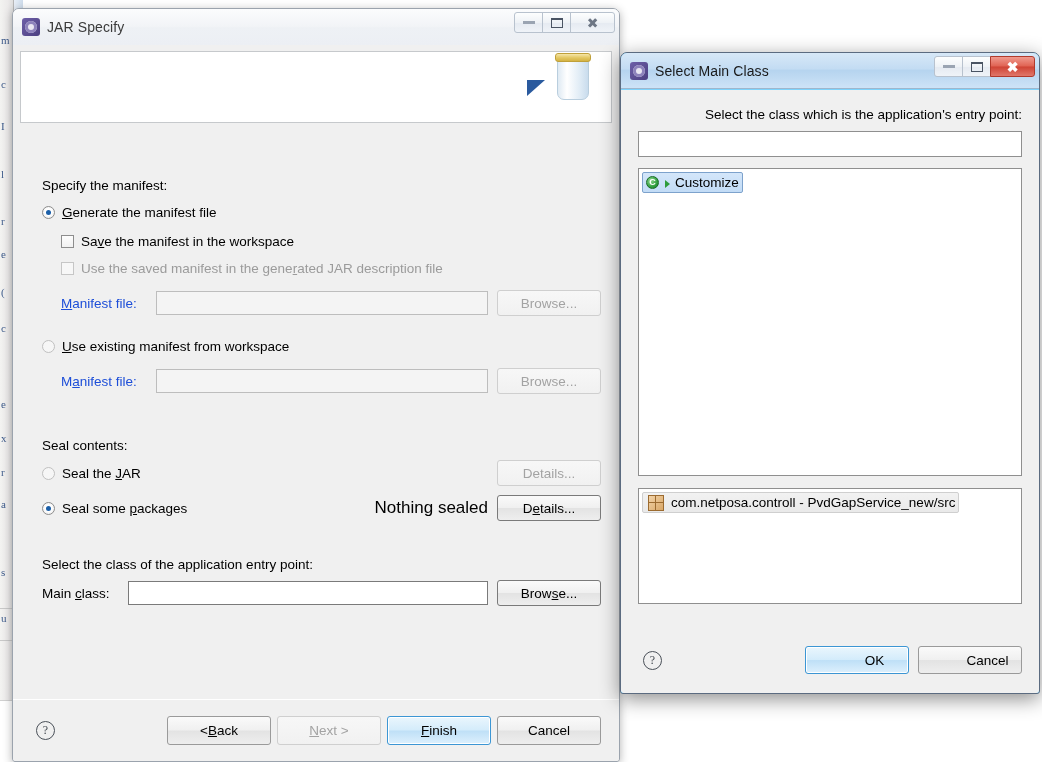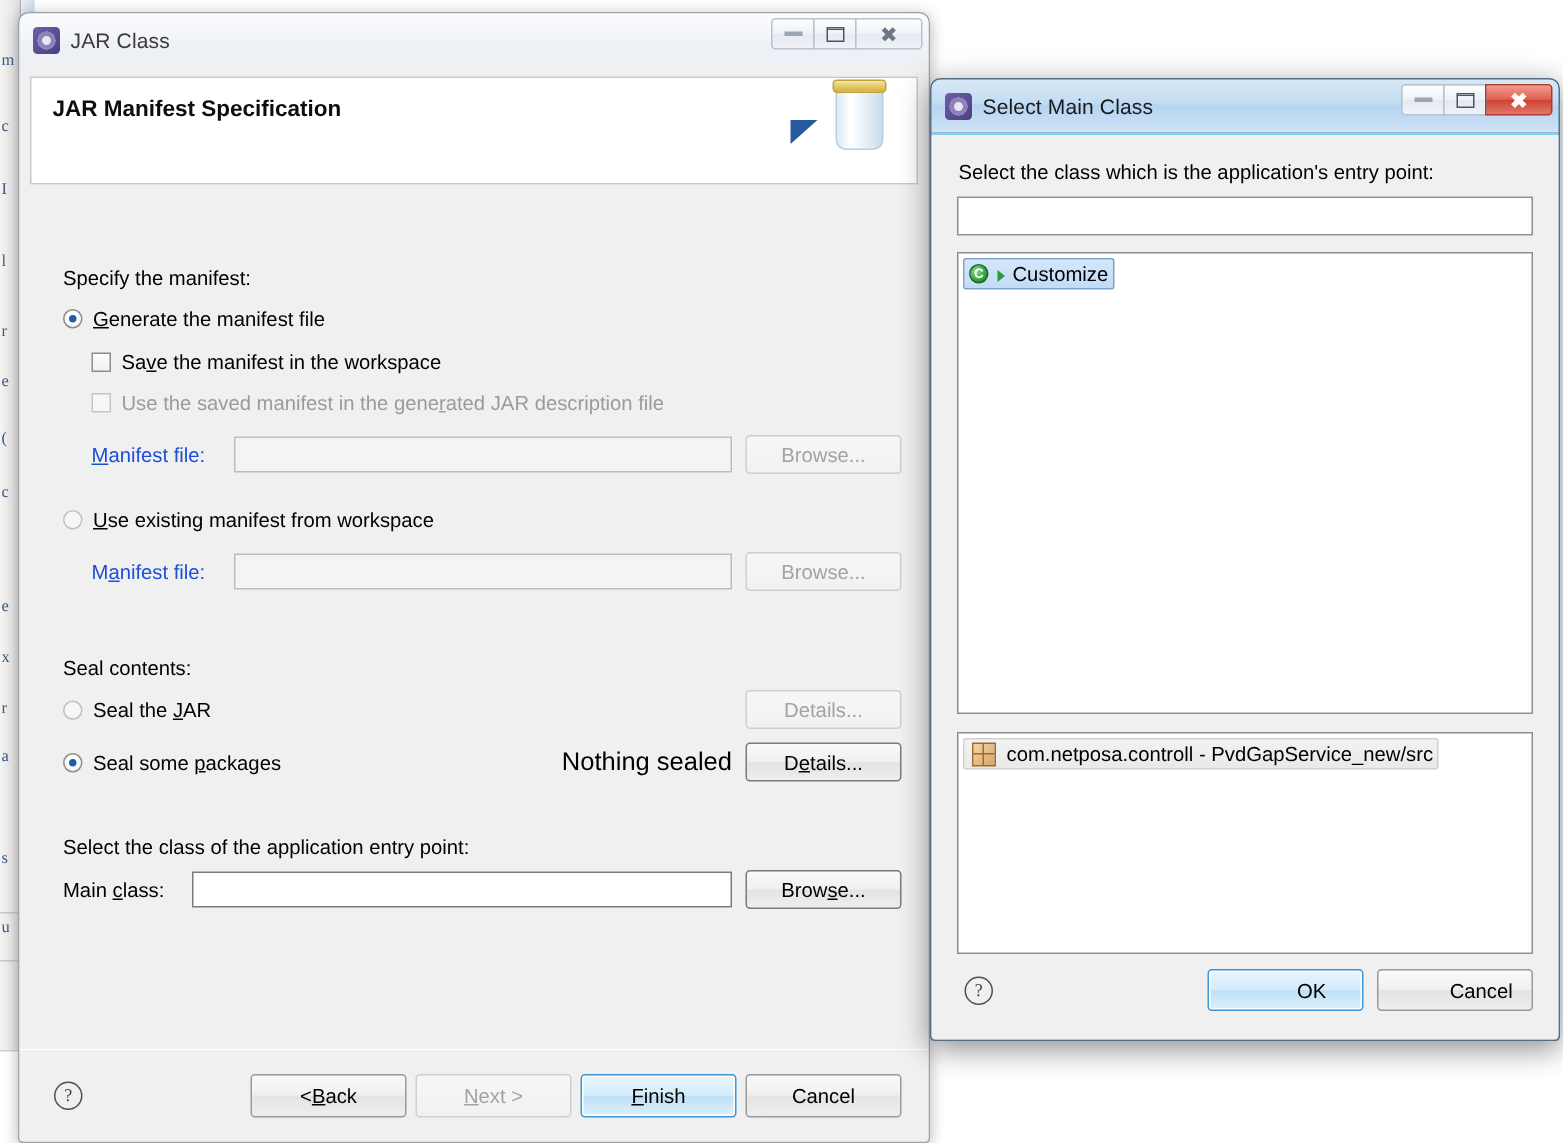--- a/index.html
+++ b/index.html
@@ -230,31 +230,31 @@
   .footer-gap { flex: 1 1 auto; }
   .fbtn { min-width: 104px; height: 29px; margin-left: 6px; }
 
   
   #select-main-class { left: 620px; top: 52px; width: 420px; height: 642px; }
   .smc-body {
     position: absolute; left: 0; top: 37px; right: 0; bottom: 0;
     background: #f0f0f0; border-radius: 0 0 3px 3px;
     padding: 14px 17px 0 17px;
   }
-  .smc-prompt { font-size: 13.5px; margin: 3px 0 9px 1px; }
+  .smc-prompt { font-size: 13.5px; margin: 3px 0 9px 1px; text-align: right; }
   .smc-filter {
     height: 26px; background: #ffffff; border: 1px solid #8f8f8f;
     margin-bottom: 11px;
   }
   .smc-list {
     height: 308px; background: #ffffff; border: 1px solid #8f8f8f;
     padding: 3px; overflow: hidden;
   }
   .smc-list2 {
-    height: 148px; background: #ffffff; border: 1px solid #8f8f8f;
+    height: 116px; background: #ffffff; border: 1px solid #8f8f8f;
     margin-top: 12px; padding: 3px; overflow: hidden;
   }
   .li {
     display: flex; align-items: center; height: 21px; padding: 0 3px;
     font-size: 13.5px; white-space: nowrap;
   }
   .li.selected-in {
     background: linear-gradient(to bottom,#d4e6fa,#c2dcf6);
     border: 1px solid #7da2cc; border-radius: 2px;
     width: fit-content;
@@ -331,38 +331,37 @@
   </div>
   <div class="ide-blue-edge"></div>
   <div class="ide-hline-bot"></div>
   <div class="ide-vline-bot"></div>
 </div>
 
 <div class="win inactive" id="jar-export">
 
   <div class="titlebar inactive-tb">
     <div class="app-icon"></div>
-    <div class="win-title">JAR Class</div>
+    <div class="win-title">JAR Specify</div>
     <div class="winbtns">
       <div class="wb first">
           <span class="bar"></span>
         </div>
       <div class="wb">
           <span class="sq"></span>
         </div>
       <div class="wb close inactive-close">
           <span class="xg">✖</span>
         </div>
     </div>
   </div>
 
   <div class="jar-body">
 
     <div class="jar-header">
-      <h1>JAR Manifest Specification</h1>
       <div class="jar-pic">
         <div class="jar-arrow"></div>
         <div class="jar-glass"></div>
         <div class="jar-lid"></div>
       </div>
     </div>
 
     <div class="jar-content">
 
       <div class="sect-label" style="margin-top:17px">Specify the manifest:</div>

